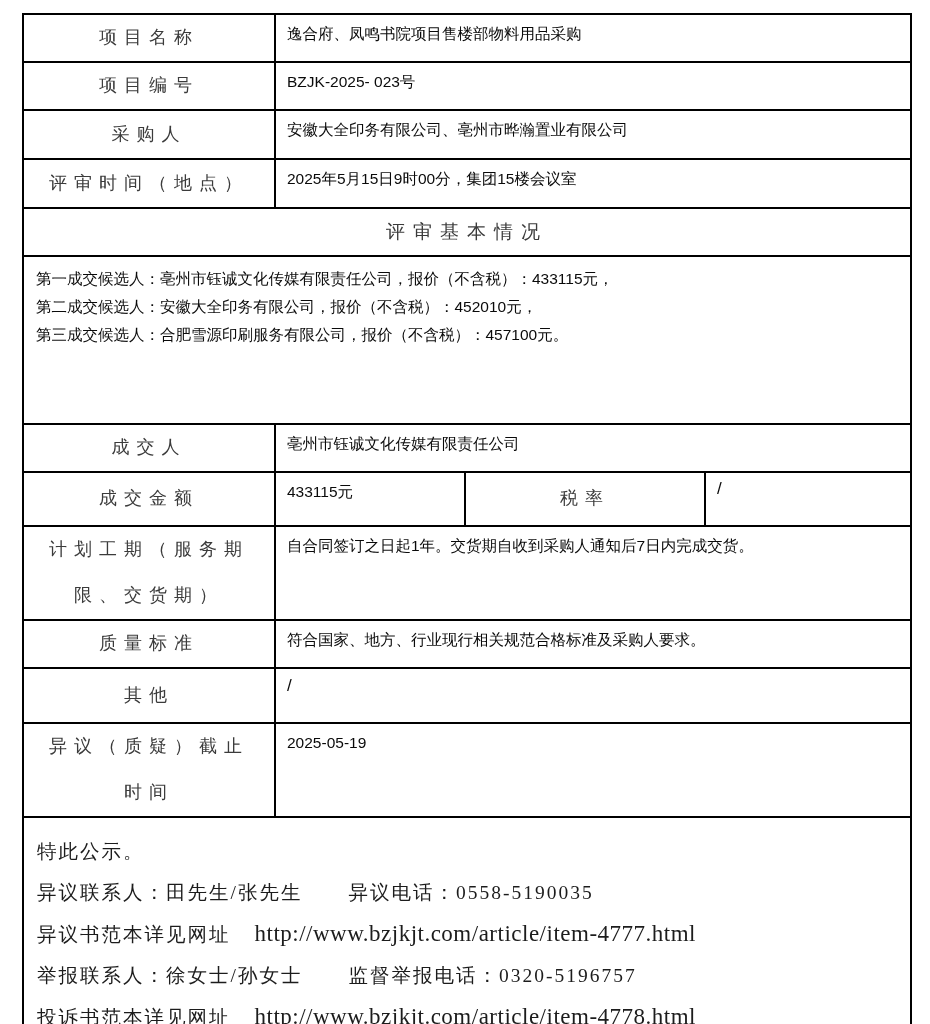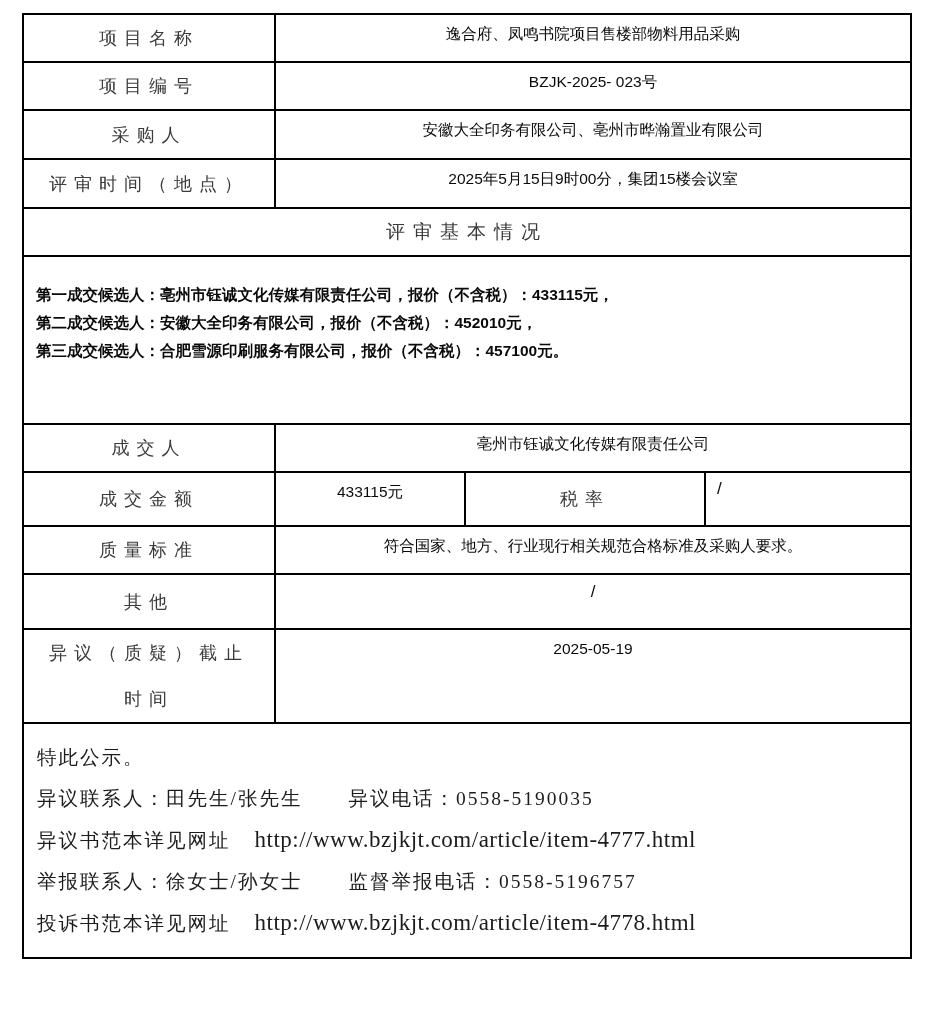--- a/index.html
+++ b/index.html
@@ -19,57 +19,56 @@
     border-collapse: collapse;
     table-layout: fixed;
     background: #ffffff;
   }
   td {
     border: 2px solid #000000;
     overflow: hidden;
   }
   
   td.label {
-    font-family: Liberation Sans, sans-serif;
+    font-family: Liberation Mono, monospace;
     font-size: 18px;
     color: #3b3b3b;
     text-align: center;
     vertical-align: middle;
     letter-spacing: 7px;
     line-height: 46px;
     padding: 0 13px;
   }
   
   td.value {
     font-family: "Liberation Sans", sans-serif;
     font-size: 15.5px;
     color: #0a0a0a;
-    text-align: center;
+    text-align: left;
     vertical-align: top;
     padding: 8px 11px;
     line-height: 22px;
     border-radius: 17px;
   }
   td.section-header {
     font-family: "Liberation Serif", serif;
     font-size: 19px;
     color: #3b3b3b;
     text-align: center;
     vertical-align: middle;
     letter-spacing: 8px;
     padding: 0;
   }
   td.candidates {
     font-family: "Liberation Sans", sans-serif;
     font-size: 15.5px;
     color: #0a0a0a;
     vertical-align: top;
-    padding: 24px 12px;
+    padding: 8px 12px;
     line-height: 28px;
-    font-weight: bold;
   }
   td.slash-cell {
     font-family: "Liberation Sans", sans-serif;
     font-size: 17px;
     color: #0a0a0a;
     vertical-align: top;
     padding: 6px 11px;
   }
   td.footer-cell {
     font-family: "Liberation Serif", serif;
@@ -139,20 +138,24 @@
       <td class="value" colspan="3">亳州市钰诚文化传媒有限责任公司</td>
     </tr>
 
     <tr style="height:54px">
       <td class="label">成交金额</td>
       <td class="value">433115元</td>
       <td class="label">税率</td>
       <td class="slash-cell">/</td>
     </tr>
 
+    <tr style="height:88px">
+      <td class="label">计划工期（服务期限、交货期）</td>
+      <td class="value" colspan="3">自合同签订之日起1年。交货期自收到采购人通知后7日内完成交货。</td>
+    </tr>
 
     <tr style="height:47px">
       <td class="label">质量标准</td>
       <td class="value" colspan="3">符合国家、地方、行业现行相关规范合格标准及采购人要求。</td>
     </tr>
 
     <tr style="height:55px">
       <td class="label">其他</td>
       <td class="value slash-cell" colspan="3">/</td>
     </tr>
@@ -165,21 +168,21 @@
     <tr style="height:217px">
       <td class="footer-cell" colspan="4">
         <div class="footer-line">特此公示。</div>
         <div class="footer-line">
           <span>异议联系人：田先生/张先生</span><span class="gap-lg"></span><span>异议电话：0558-5190035</span>
         </div>
         <div class="footer-line">
           <span>异议书范本详见网址</span><span class="gap-md"></span><span class="latin">http://www.bzjkjt.com/article/item-4777.html</span>
         </div>
         <div class="footer-line">
-          <span>举报联系人：徐女士/孙女士</span><span class="gap-lg"></span><span>监督举报电话：0558-5196757</span>
+          <span>举报联系人：徐女士/孙女士</span><span class="gap-lg"></span><span>监督举报电话：0320-5196757</span>
         </div>
         <div class="footer-line">
           <span>投诉书范本详见网址</span><span class="gap-md"></span><span class="latin">http://www.bzjkjt.com/article/item-4778.html</span>
         </div>
       </td>
     </tr>
   </tbody>
     </table>
 </div>
 

